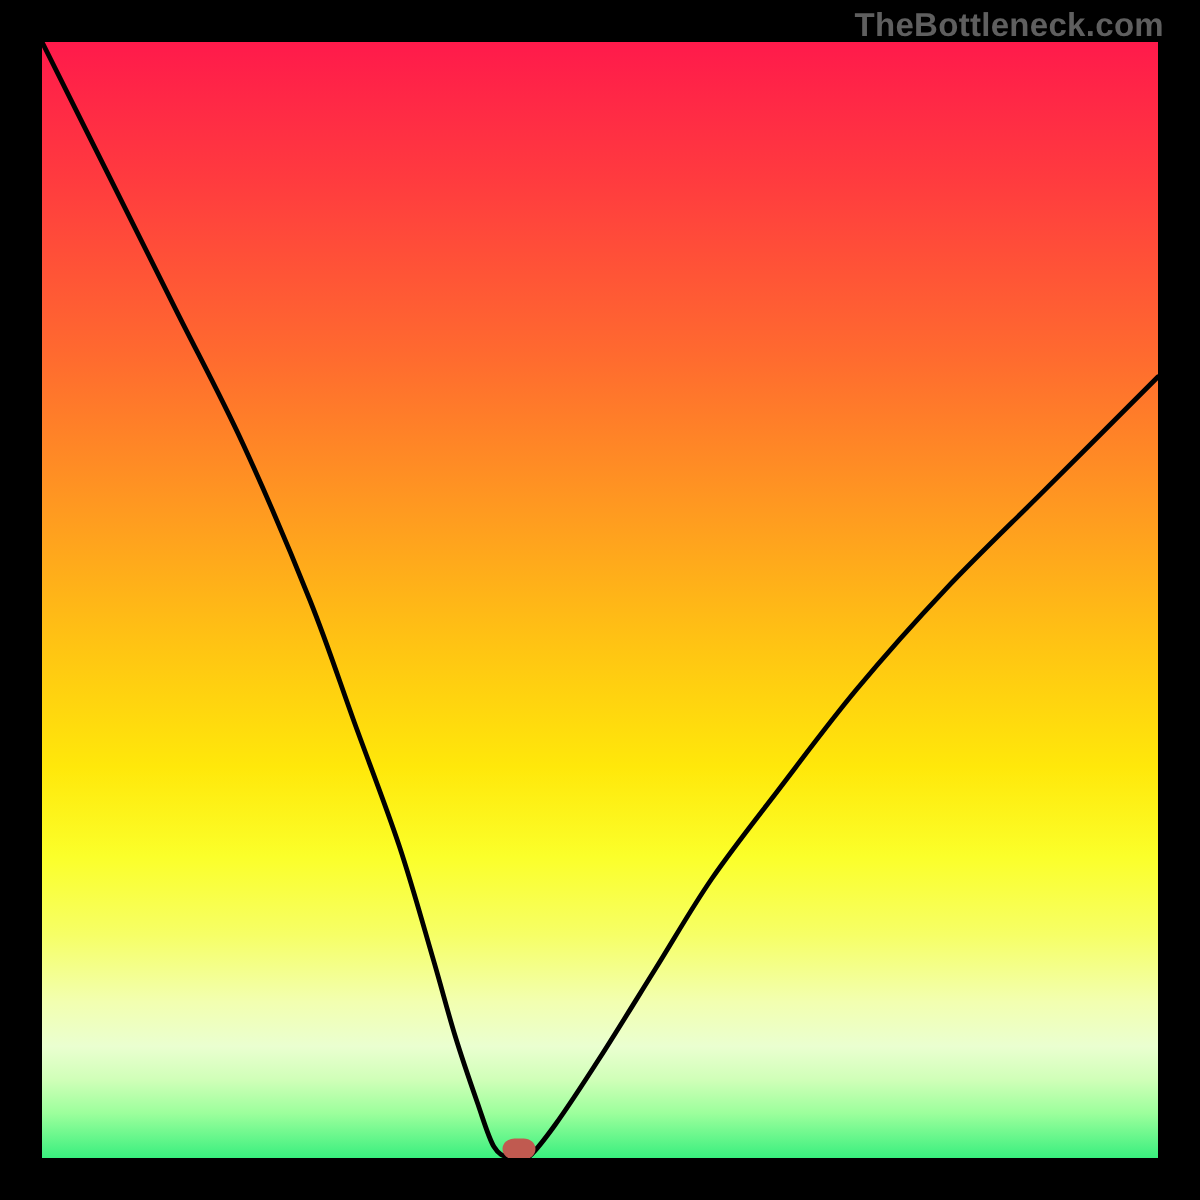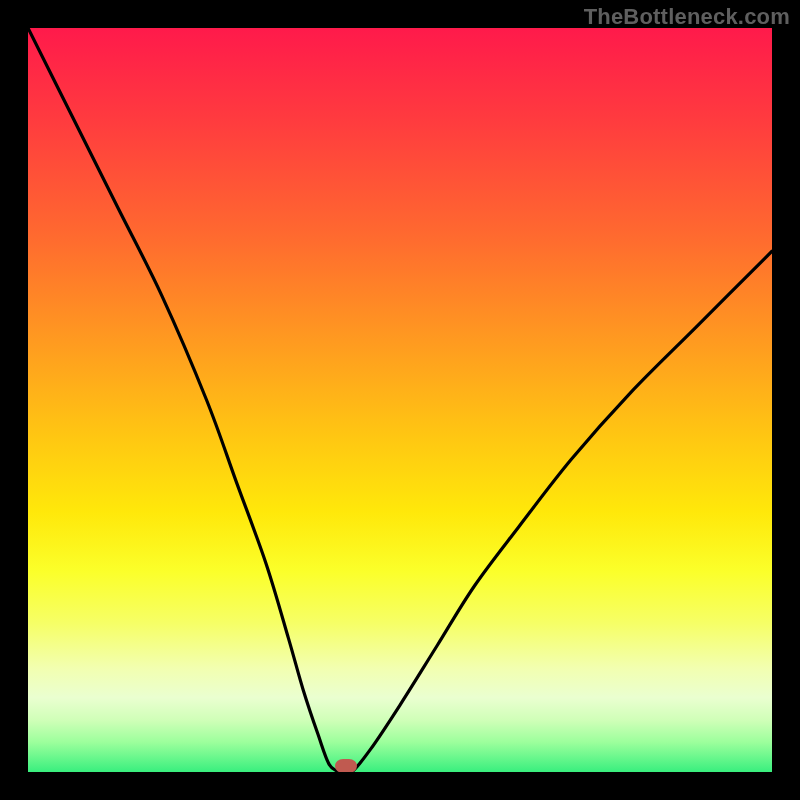--- a/index.html
+++ b/index.html
@@ -41,21 +41,21 @@
       #f2ffb0 86%,
       #eaffd0 90%,
       #d0ffb8 93%,
       #9cff9c 96%,
       #39ef7e 100%
     );
   }
   .watermark {
     position: absolute;
     top: 4px;
-    right: 10px;
+    right: 24px;
     font-family: Arial, Helvetica, sans-serif;
     font-size: 22px;
     font-weight: 600;
     color: #5f5f5f;
     letter-spacing: 0.2px;
   }
   svg.curve {
     position: absolute;
     left: 0; top: 0;
     width: 744px; height: 744px;

